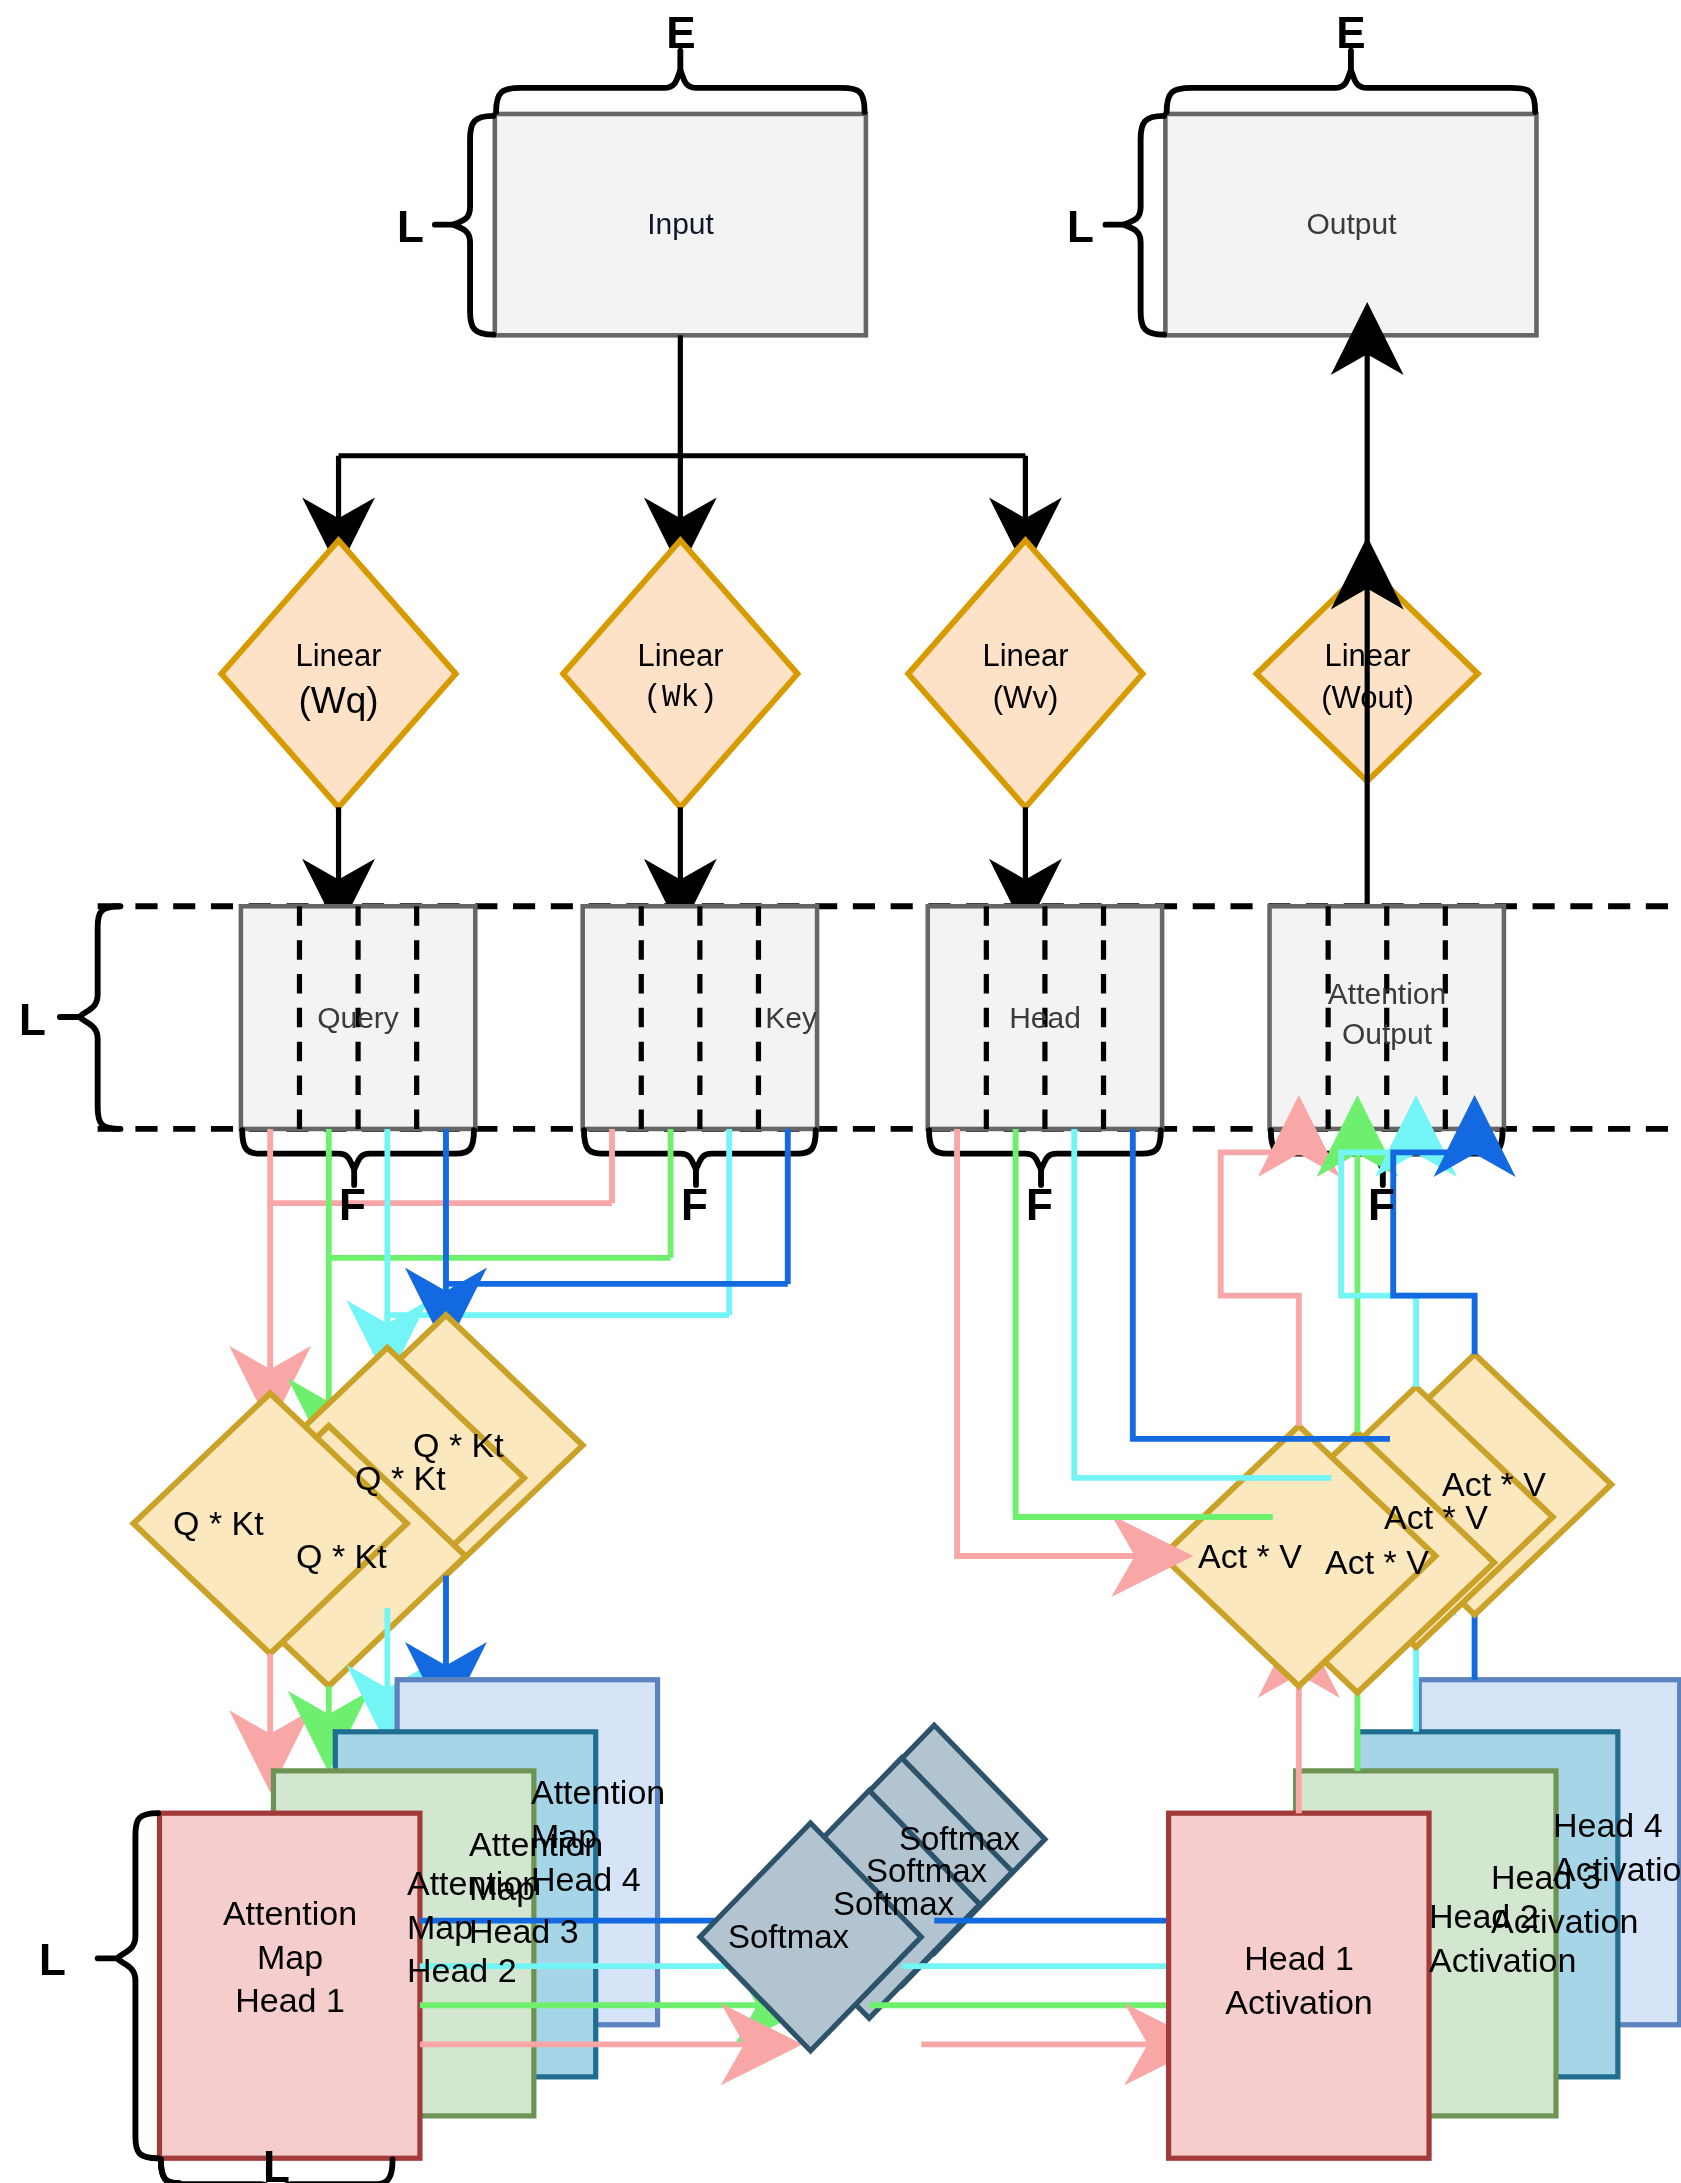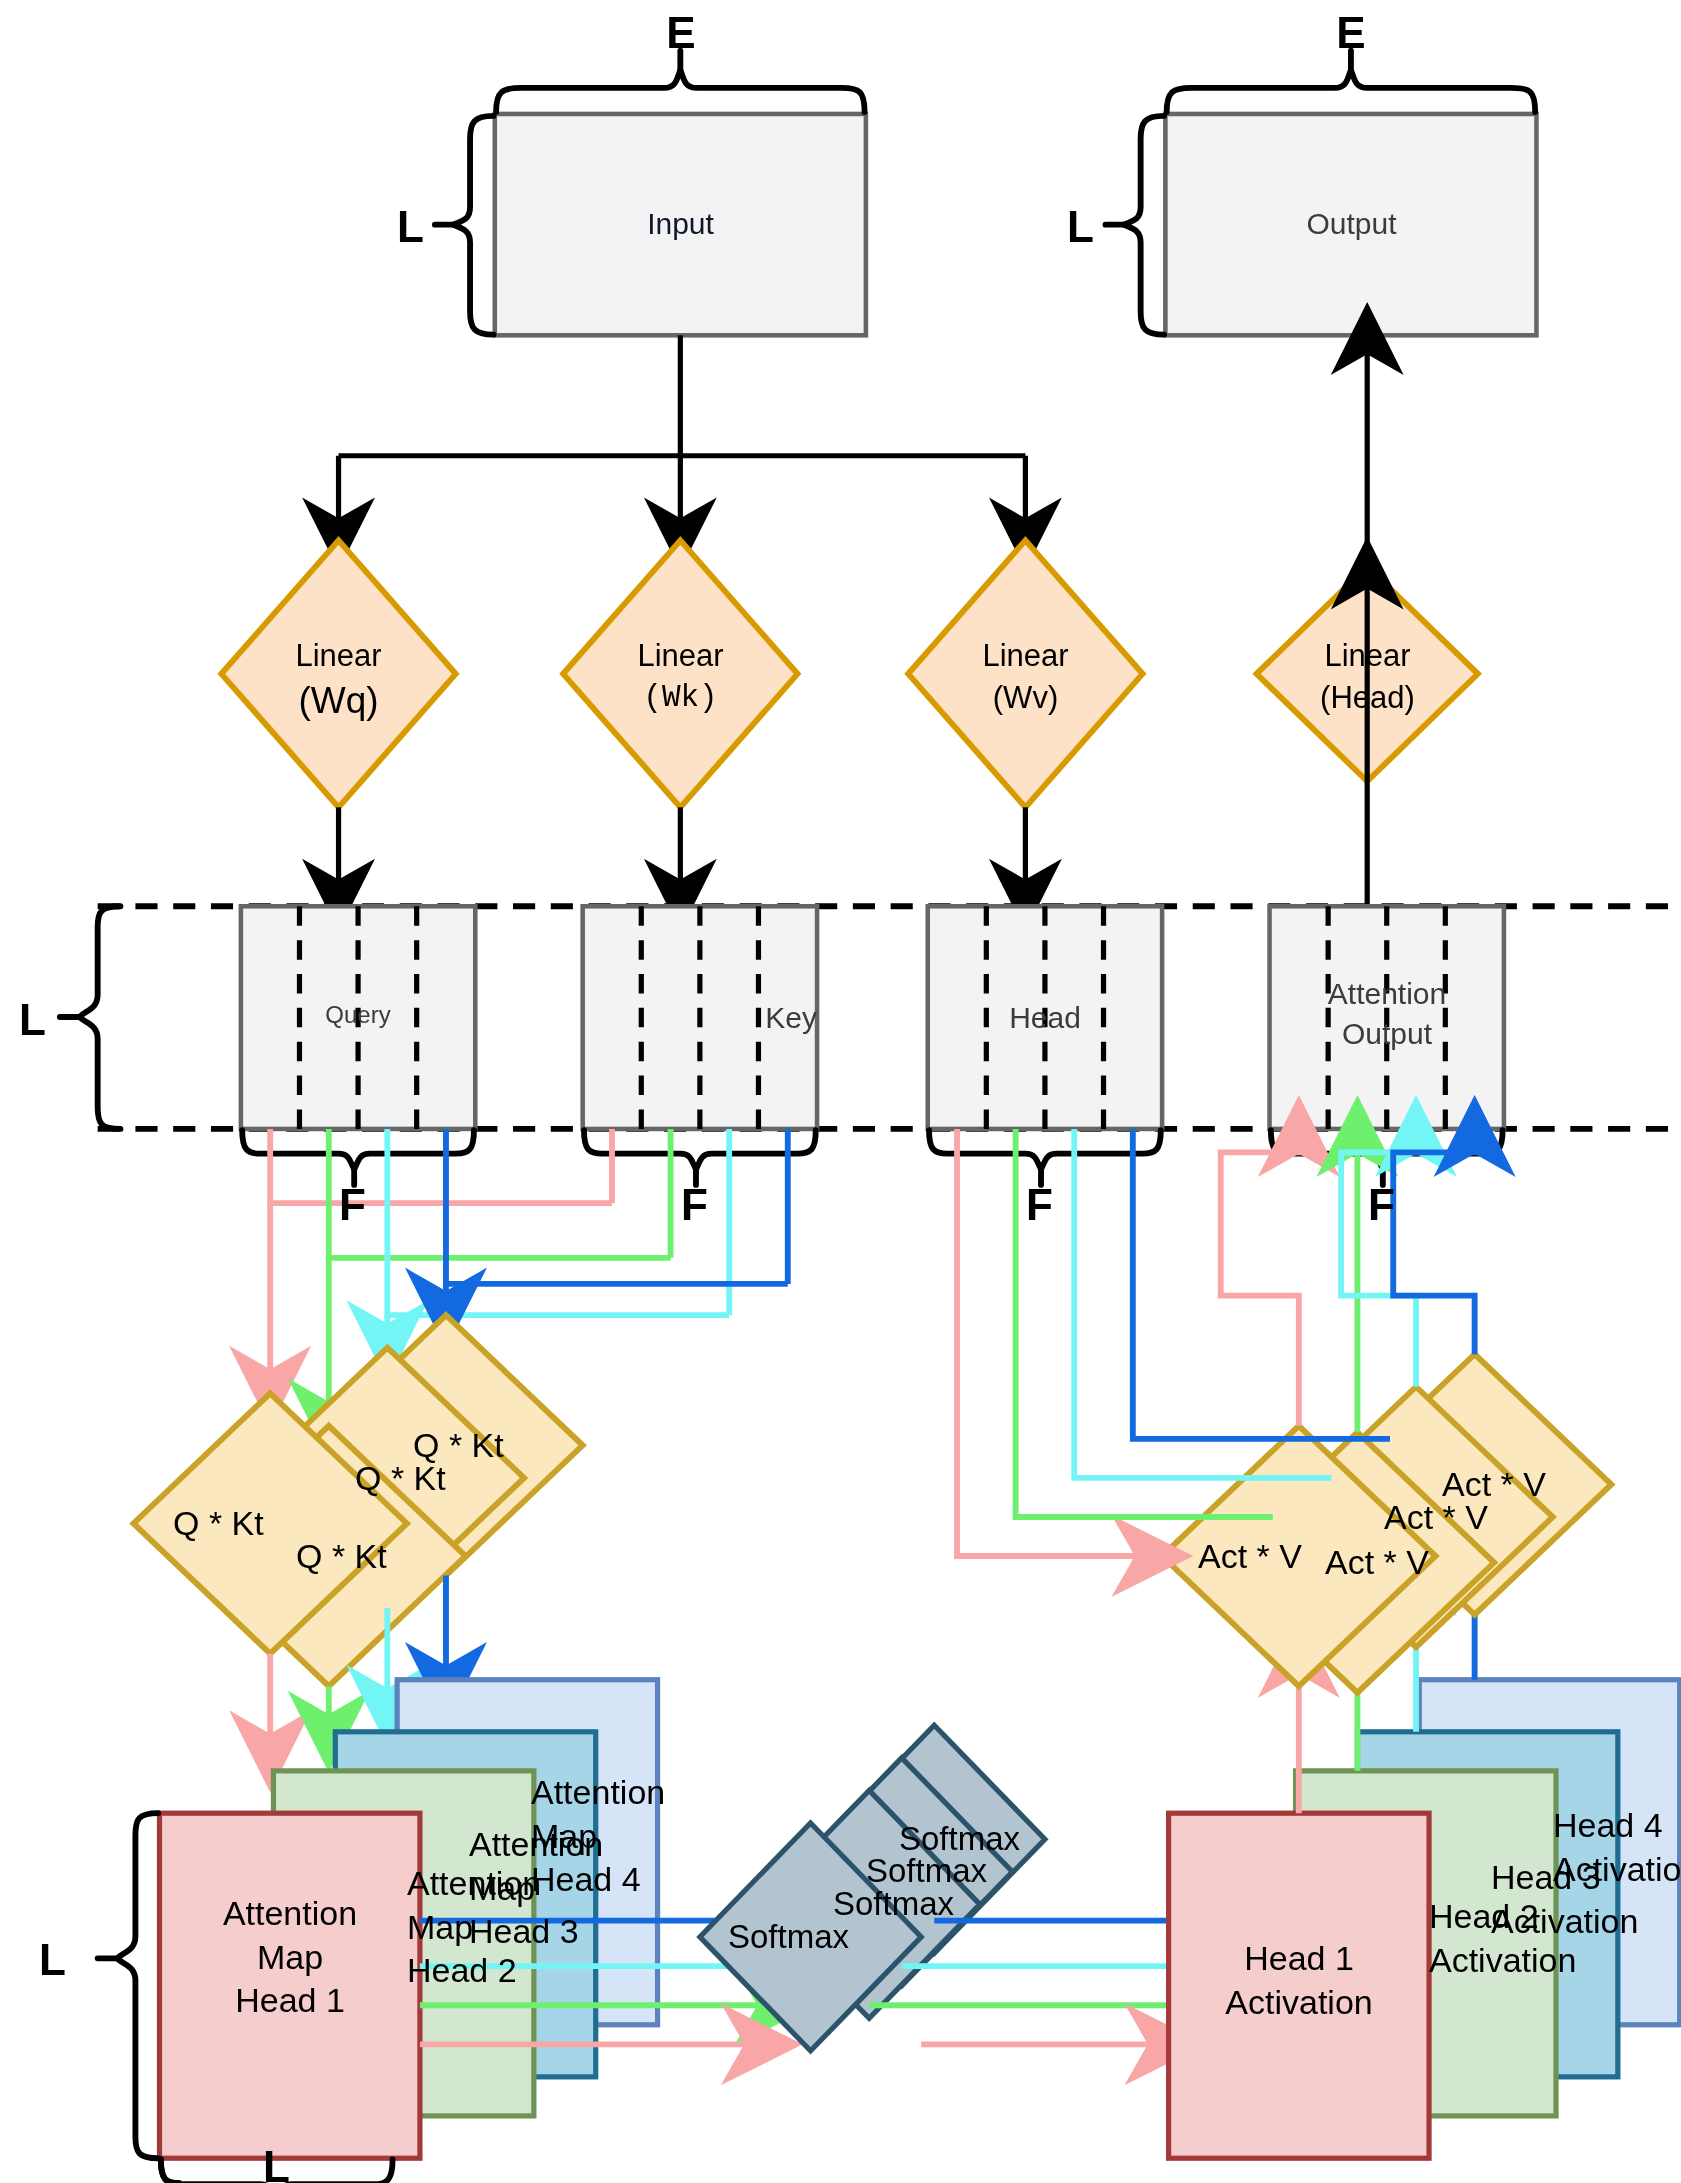--- a/index.html
+++ b/index.html
@@ -315,23 +315,23 @@
 <div class="lbl" style="left:241px;top:638px;width:195px;text-align:center;font-size:31px;color:#000;">Linear</div>
 <div class="lbl" style="left:241px;top:680px;width:195px;text-align:center;font-size:37px;color:#000;">(Wq)</div>
 
 <div class="lbl" style="left:583px;top:638px;width:195px;text-align:center;font-size:31px;color:#000;">Linear</div>
 <div class="lbl" style="left:583px;top:680px;width:195px;text-align:center;font-size:31px;color:#000;font-family:Liberation Mono, monospace;">(Wk)</div>
 
 <div class="lbl" style="left:928px;top:638px;width:195px;text-align:center;font-size:31px;color:#000;">Linear</div>
 <div class="lbl" style="left:928px;top:680px;width:195px;text-align:center;font-size:31px;color:#000;">(Wv)</div>
 
 <div class="lbl" style="left:1270px;top:638px;width:195px;text-align:center;font-size:31px;color:#000;">Linear</div>
-<div class="lbl" style="left:1270px;top:680px;width:195px;text-align:center;font-size:31px;color:#000;">(Head)</div>
-
-<div class="lbl" style="left:241px;top:1001px;width:234px;text-align:center;font-size:24px;color:#3b3b3b;">Query</div>
+<div class="lbl" style="left:1270px;top:680px;width:195px;text-align:center;font-size:31px;color:#000;">(Wout)</div>
+
+<div class="lbl" style="left:241px;top:1001px;width:234px;text-align:center;font-size:30px;color:#3b3b3b;">Query</div>
 <div class="lbl" style="left:583px;top:1001px;width:234px;text-align:right;font-size:30px;color:#3b3b3b;">Key</div>
 <div class="lbl" style="left:928px;top:1001px;width:234px;text-align:center;font-size:30px;color:#3b3b3b;">Head</div>
 <div class="lbl" style="left:1270px;top:977px;width:234px;text-align:center;font-size:30px;color:#3b3b3b;">Attention</div>
 <div class="lbl" style="left:1270px;top:1017px;width:234px;text-align:center;font-size:30px;color:#3b3b3b;">Output</div>
 
 <div class="lbl" style="left:413px;top:1426px;width:195px;text-align:left;font-size:34px;color:#000;">Q * Kt</div>
 <div class="lbl" style="left:355px;top:1459px;width:195px;text-align:left;font-size:34px;color:#000;">Q * Kt</div>
 <div class="lbl" style="left:296px;top:1537px;width:195px;text-align:left;font-size:34px;color:#000;">Q * Kt</div>
 <div class="lbl" style="left:173px;top:1504px;width:195px;text-align:left;font-size:34px;color:#000;">Q * Kt</div>
 

